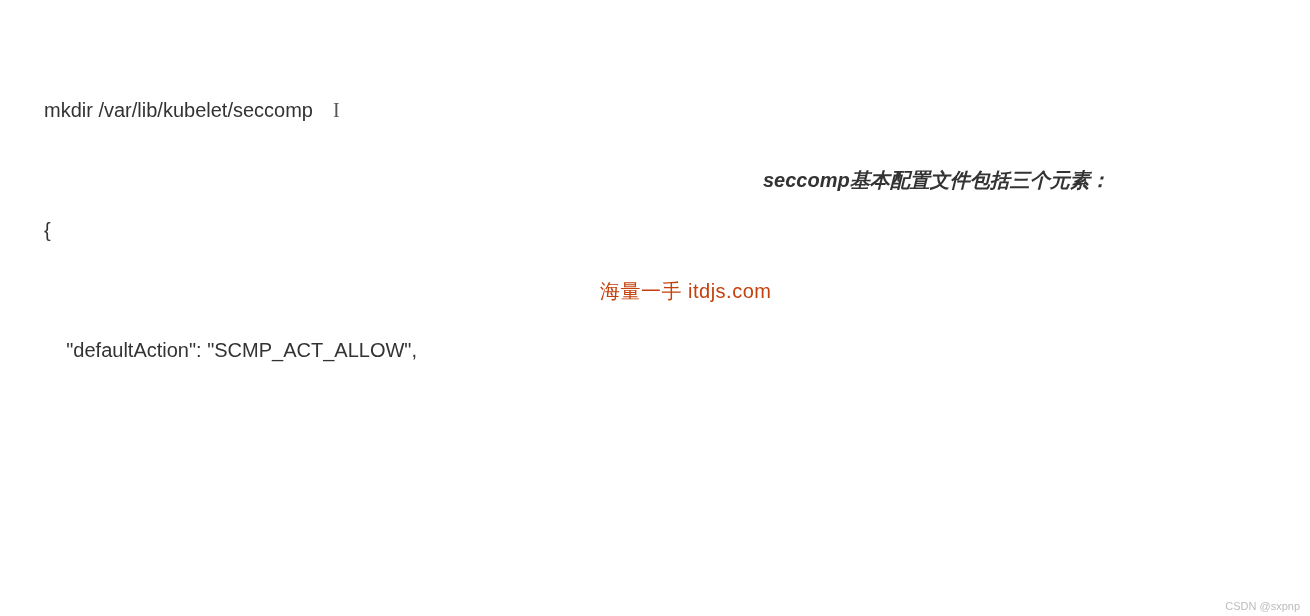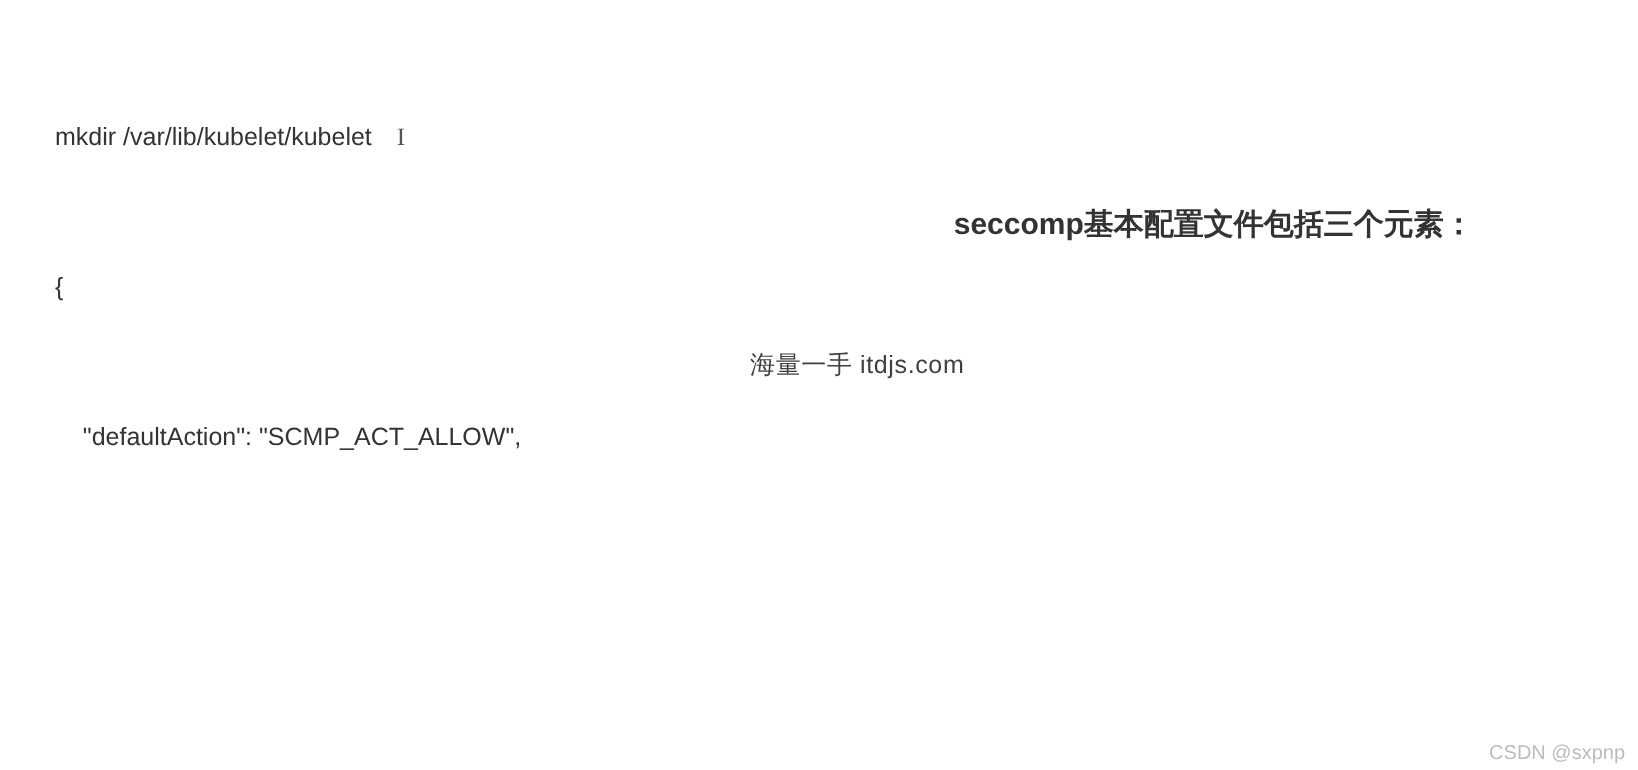--- a/index.html
+++ b/index.html
@@ -33,23 +33,24 @@
     display: inline-block;
     margin-left: 20px;
     font-family: serif;
     color: #555;
   }
   .right-col {
     position: absolute;
     left: 763px;
     top: 160px;
     width: 520px;
-    font-size: 24px;
+    font-size: 20px;
     line-height: 40px;
     color: #333;
+    font-style: italic;
   }
   .right-col .heading {
     font-weight: 700;
     margin-bottom: 4px;
   }
   .right-col ul {
     list-style: none;
     padding: 0;
     margin: 0;
   }
@@ -77,39 +78,39 @@
     position: absolute;
     left: 16px;
     top: 0;
     font-size: 20px;
     color: #333;
   }
   .watermark {
     position: absolute;
     left: 600px;
     top: 278px;
-    color: #404040;
+    color: #c2410c;
     font-size: 20px;
     letter-spacing: 0.5px;
     pointer-events: none;
   }
   .attribution {
     position: absolute;
     right: 10px;
     bottom: 4px;
-    font-size: 16px;
+    font-size: 11px;
     color: #bcbcbc;
   }
 </style>
 </head>
 <body>
 
 <div class="left-col">
   <div class="code-block">
-    <div><span>mkdir /var/lib/kubelet/kubelet</span><span class="cursor">I</span></div>
+    <div><span>mkdir /var/lib/kubelet/seccomp</span><span class="cursor">I</span></div>
     <div>{</div>
     <div>    "defaultAction": "SCMP_ACT_ALLOW",</div>
     
     
     
     
     
     
     
     

